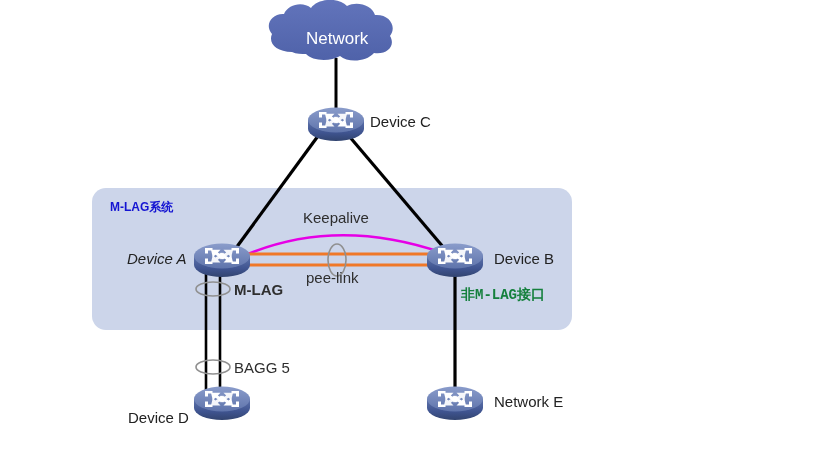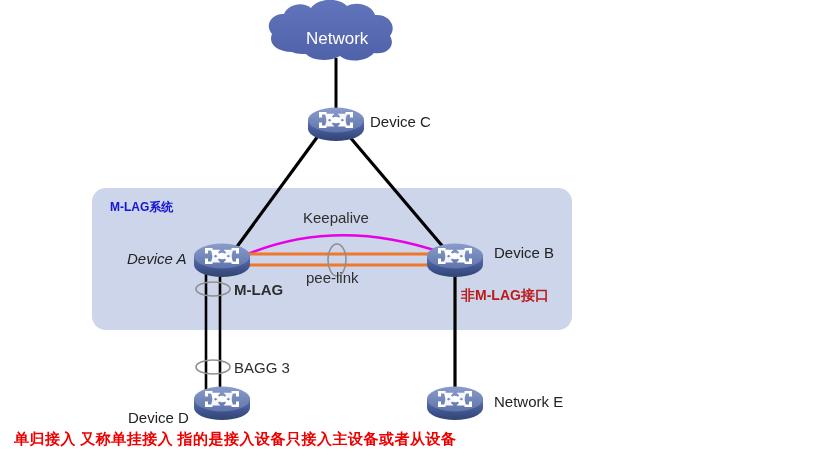--- a/index.html
+++ b/index.html
@@ -48,22 +48,22 @@
   }
   .lbl-box-title {
     font-size: 12px;
     font-weight: bold;
     color: #1414d2;
     font-family: "Liberation Sans", "DejaVu Sans", sans-serif;
   }
   .lbl-red {
     font-size: 14px;
     font-weight: bold;
-    color: #b91c1c;
-    font-family: Liberation Sans, sans-serif;
+    color: #15803d;
+    font-family: Liberation Mono, monospace;
   }
   .lbl-caption {
     font-size: 15px;
     font-weight: bold;
     color: #ee0000;
     letter-spacing: 0.5px;
     font-family: "Liberation Serif", "DejaVu Serif", serif;
   }
   .lbl-watermark {
     font-size: 19px;
@@ -167,32 +167,31 @@
   </svg>
 
   <div class="lbl lbl-cloud" style="left:306px; top:30px;">Network</div>
 
   <div class="lbl lbl-box-title" style="left:110px; top:201px;">M-LAG系统</div>
 
   <div class="lbl lbl-device" style="left:370px; top:114px;">Device C</div>
 
   <div class="lbl lbl-device" style="left:127px; top:251px;font-style:italic;">Device A</div>
 
-  <div class="lbl lbl-device" style="left:494px; top:245px;">Device B</div>
+  <div class="lbl lbl-device" style="left:494px; top:251px;">Device B</div>
 
   <div class="lbl lbl-device" style="left:128px; top:410px;">Device D</div>
 
   <div class="lbl lbl-device" style="left:494px; top:394px;">Network E</div>
 
   <div class="lbl lbl-link" style="left:303px; top:210px;">Keepalive</div>
 
   <div class="lbl lbl-link" style="left:306px; top:270px;">pee-link</div>
 
   <div class="lbl lbl-link" style="left:234px; top:282px;font-weight:bold;">M-LAG</div>
 
-  <div class="lbl lbl-link" style="left:234px; top:360px;">BAGG 3</div>
+  <div class="lbl lbl-link" style="left:234px; top:360px;">BAGG 5</div>
 
   <div class="lbl lbl-red" style="left:461px; top:288px;">非M-LAG接口</div>
 
-  <div class="lbl lbl-caption" style="left:14px; top:432px;">单归接入 又称单挂接入 指的是接入设备只接入主设备或者从设备</div>
 
 
 </div>
 
 </body></html>

